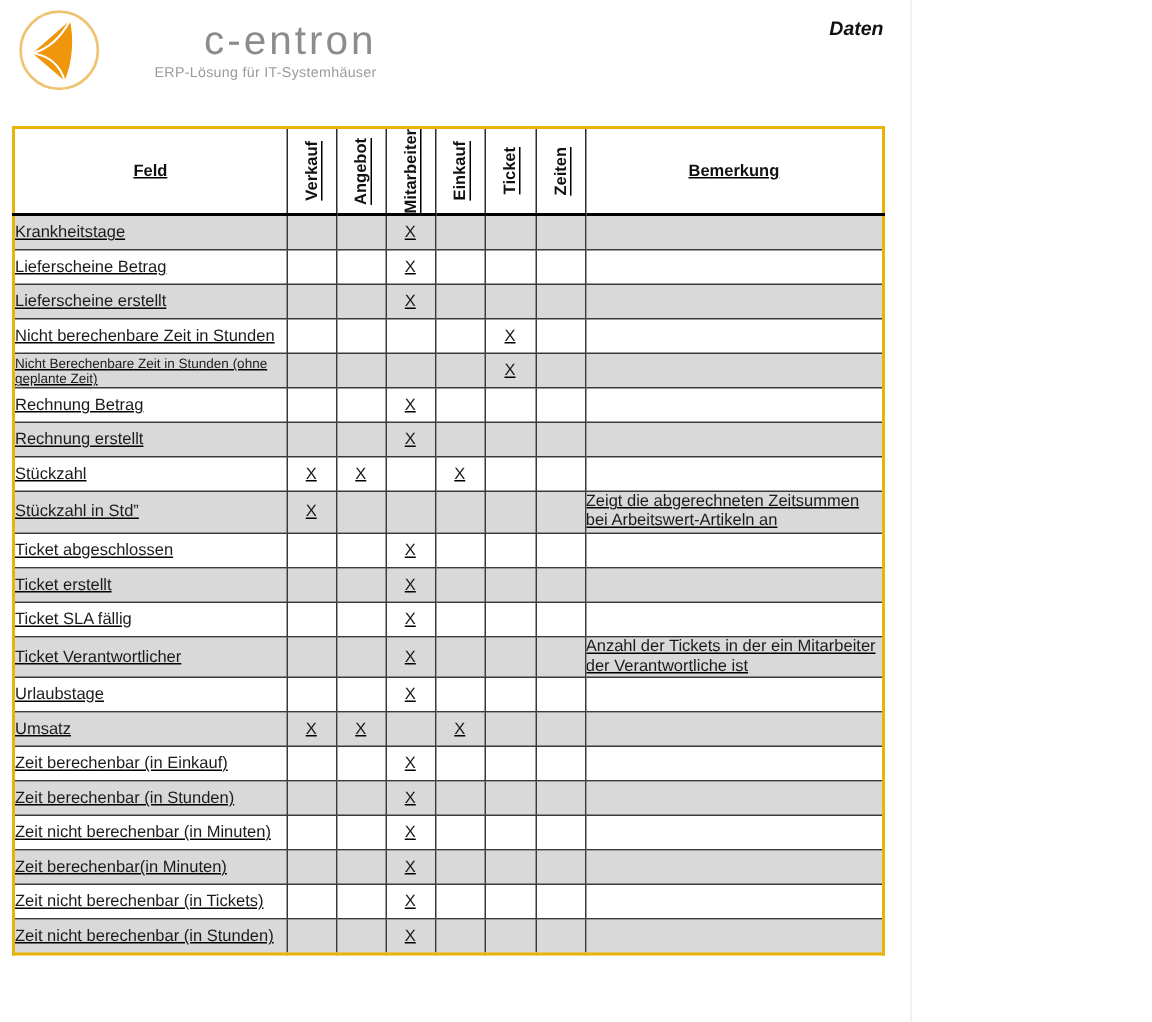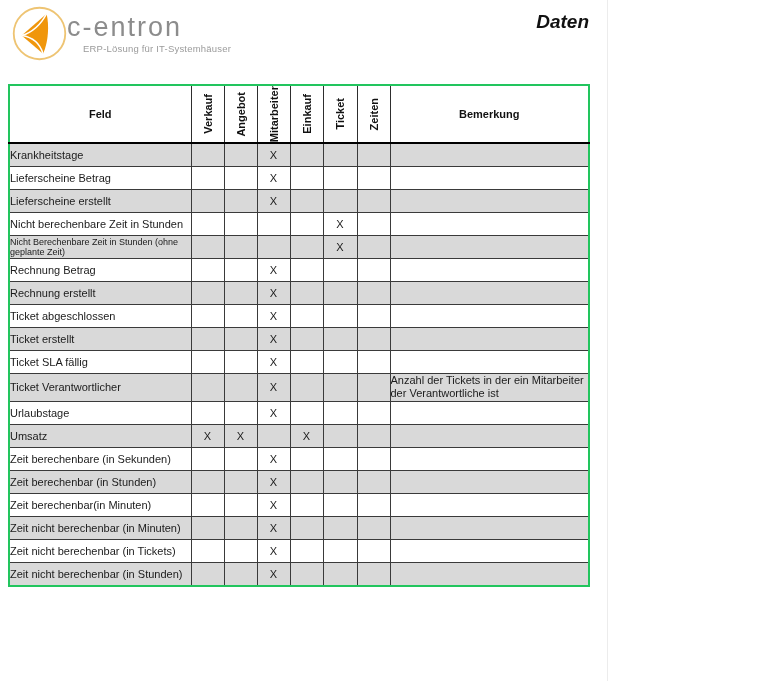--- a/index.html
+++ b/index.html
@@ -8,35 +8,36 @@
     font-family:"Liberation Sans", sans-serif; overflow:hidden;
     -webkit-font-smoothing:antialiased;
   }
   .page-divider {
     position:absolute; left:607px; top:0; width:1px; height:681px;
     background:#ececec;
   }
   
   .logo-wrap { position:absolute; left:12px; top:6px; display:flex; align-items:flex-start; }
   .logo-circle { width:55px; height:55px; flex:0 0 auto; }
-  .brand-block { margin-left:0; margin-top:7px; }
+  .brand-block { margin-left:20px; margin-top:7px;text-align:right; }
   .brand {
     font-size:27px; line-height:1.05; color:#8c8c8c; letter-spacing:2px;
     font-weight:400;
   }
   .tagline { font-size:9.5px; color:#9b9b9b; margin-top:2px; letter-spacing:0.2px;padding-left:16px; }
   .page-label {
     position:absolute; top:11px; left:0; width:589px; text-align:right;
-    font-size:19px; font-weight:bold; font-style:italic; color:#111;
+    font-size:13px; font-weight:bold; font-style:italic; color:#111;
   }
   
   .table-wrap { position:absolute; left:8px; top:84px; }
   table.data {
     border-collapse:collapse; table-layout:fixed; width:580px;
-    border:2px solid #22c55e;
+    border:2px solid #eab308;
+    text-decoration:underline;
   }
   table.data thead tr { height:58px; }
   table.data th {
     background:#ffffff; border:1px solid #2e2e2e; border-bottom:2px solid #000;
     font-size:11px; font-weight:bold; color:#111; padding:0;
   }
   th .rot {
     writing-mode:vertical-rl; transform:rotate(180deg);
     margin:0 auto; white-space:nowrap; font-weight:bold; font-size:11px;
   }
@@ -173,20 +174,40 @@
           <td class="feld">Rechnung erstellt</td>
           <td class="mark"></td>
           <td class="mark"></td>
           <td class="mark">X</td>
           <td class="mark"></td>
           <td class="mark"></td>
           <td class="mark"></td>
           <td class="bem"></td>
         </tr>
         <tr>
+          <td class="feld">Stückzahl</td>
+          <td class="mark">X</td>
+          <td class="mark">X</td>
+          <td class="mark"></td>
+          <td class="mark">X</td>
+          <td class="mark"></td>
+          <td class="mark"></td>
+          <td class="bem"></td>
+        </tr>
+        <tr>
+          <td class="feld">Stückzahl in Std”</td>
+          <td class="mark">X</td>
+          <td class="mark"></td>
+          <td class="mark"></td>
+          <td class="mark"></td>
+          <td class="mark"></td>
+          <td class="mark"></td>
+          <td class="bem">Zeigt die abgerechneten Zeitsummen bei Arbeitswert-Artikeln an</td>
+        </tr>
+        <tr>
           <td class="feld">Ticket abgeschlossen</td>
           <td class="mark"></td>
           <td class="mark"></td>
           <td class="mark">X</td>
           <td class="mark"></td>
           <td class="mark"></td>
           <td class="mark"></td>
           <td class="bem"></td>
         </tr>
         <tr>
@@ -233,51 +254,51 @@
           <td class="feld">Umsatz</td>
           <td class="mark">X</td>
           <td class="mark">X</td>
           <td class="mark"></td>
           <td class="mark">X</td>
           <td class="mark"></td>
           <td class="mark"></td>
           <td class="bem"></td>
         </tr>
         <tr>
-          <td class="feld">Zeit berechenbare (in Sekunden)</td>
+          <td class="feld">Zeit berechenbar (in Einkauf)</td>
           <td class="mark"></td>
           <td class="mark"></td>
           <td class="mark">X</td>
           <td class="mark"></td>
           <td class="mark"></td>
           <td class="mark"></td>
           <td class="bem"></td>
         </tr>
         <tr>
           <td class="feld">Zeit berechenbar (in Stunden)</td>
           <td class="mark"></td>
           <td class="mark"></td>
           <td class="mark">X</td>
           <td class="mark"></td>
           <td class="mark"></td>
           <td class="mark"></td>
           <td class="bem"></td>
         </tr>
         <tr>
+          <td class="feld">Zeit nicht berechenbar (in Minuten)</td>
+          <td class="mark"></td>
+          <td class="mark"></td>
+          <td class="mark">X</td>
+          <td class="mark"></td>
+          <td class="mark"></td>
+          <td class="mark"></td>
+          <td class="bem"></td>
+        </tr>
+        <tr>
           <td class="feld">Zeit berechenbar(in Minuten)</td>
-          <td class="mark"></td>
-          <td class="mark"></td>
-          <td class="mark">X</td>
-          <td class="mark"></td>
-          <td class="mark"></td>
-          <td class="mark"></td>
-          <td class="bem"></td>
-        </tr>
-        <tr>
-          <td class="feld">Zeit nicht berechenbar (in Minuten)</td>
           <td class="mark"></td>
           <td class="mark"></td>
           <td class="mark">X</td>
           <td class="mark"></td>
           <td class="mark"></td>
           <td class="mark"></td>
           <td class="bem"></td>
         </tr>
         <tr>
           <td class="feld">Zeit nicht berechenbar (in Tickets)</td>

